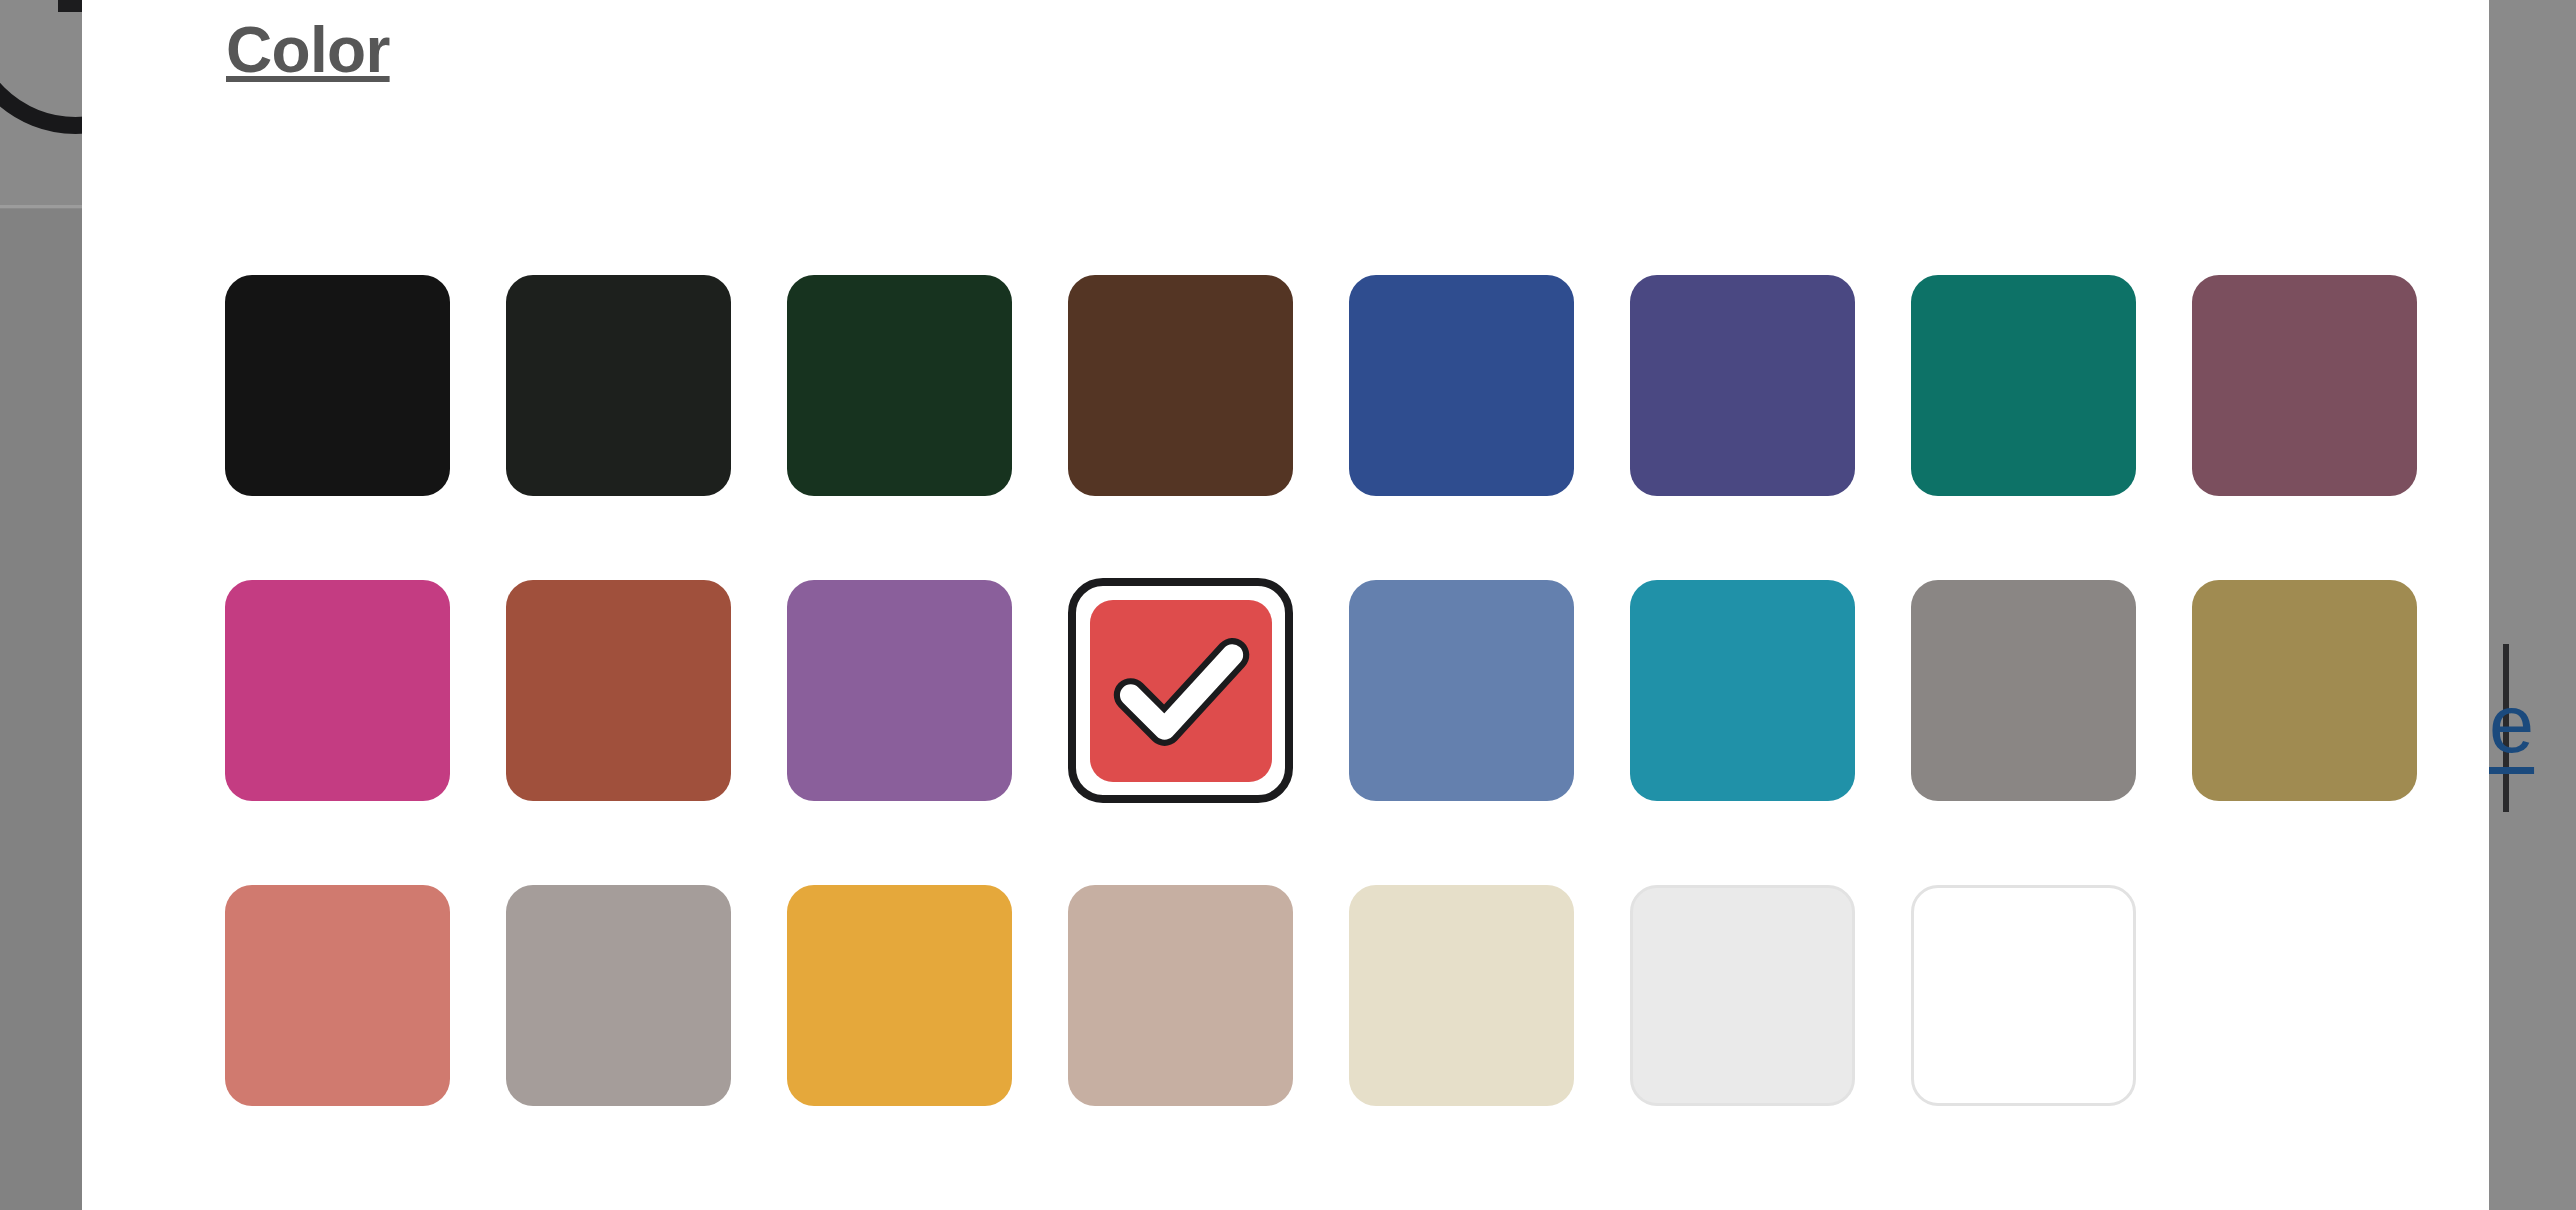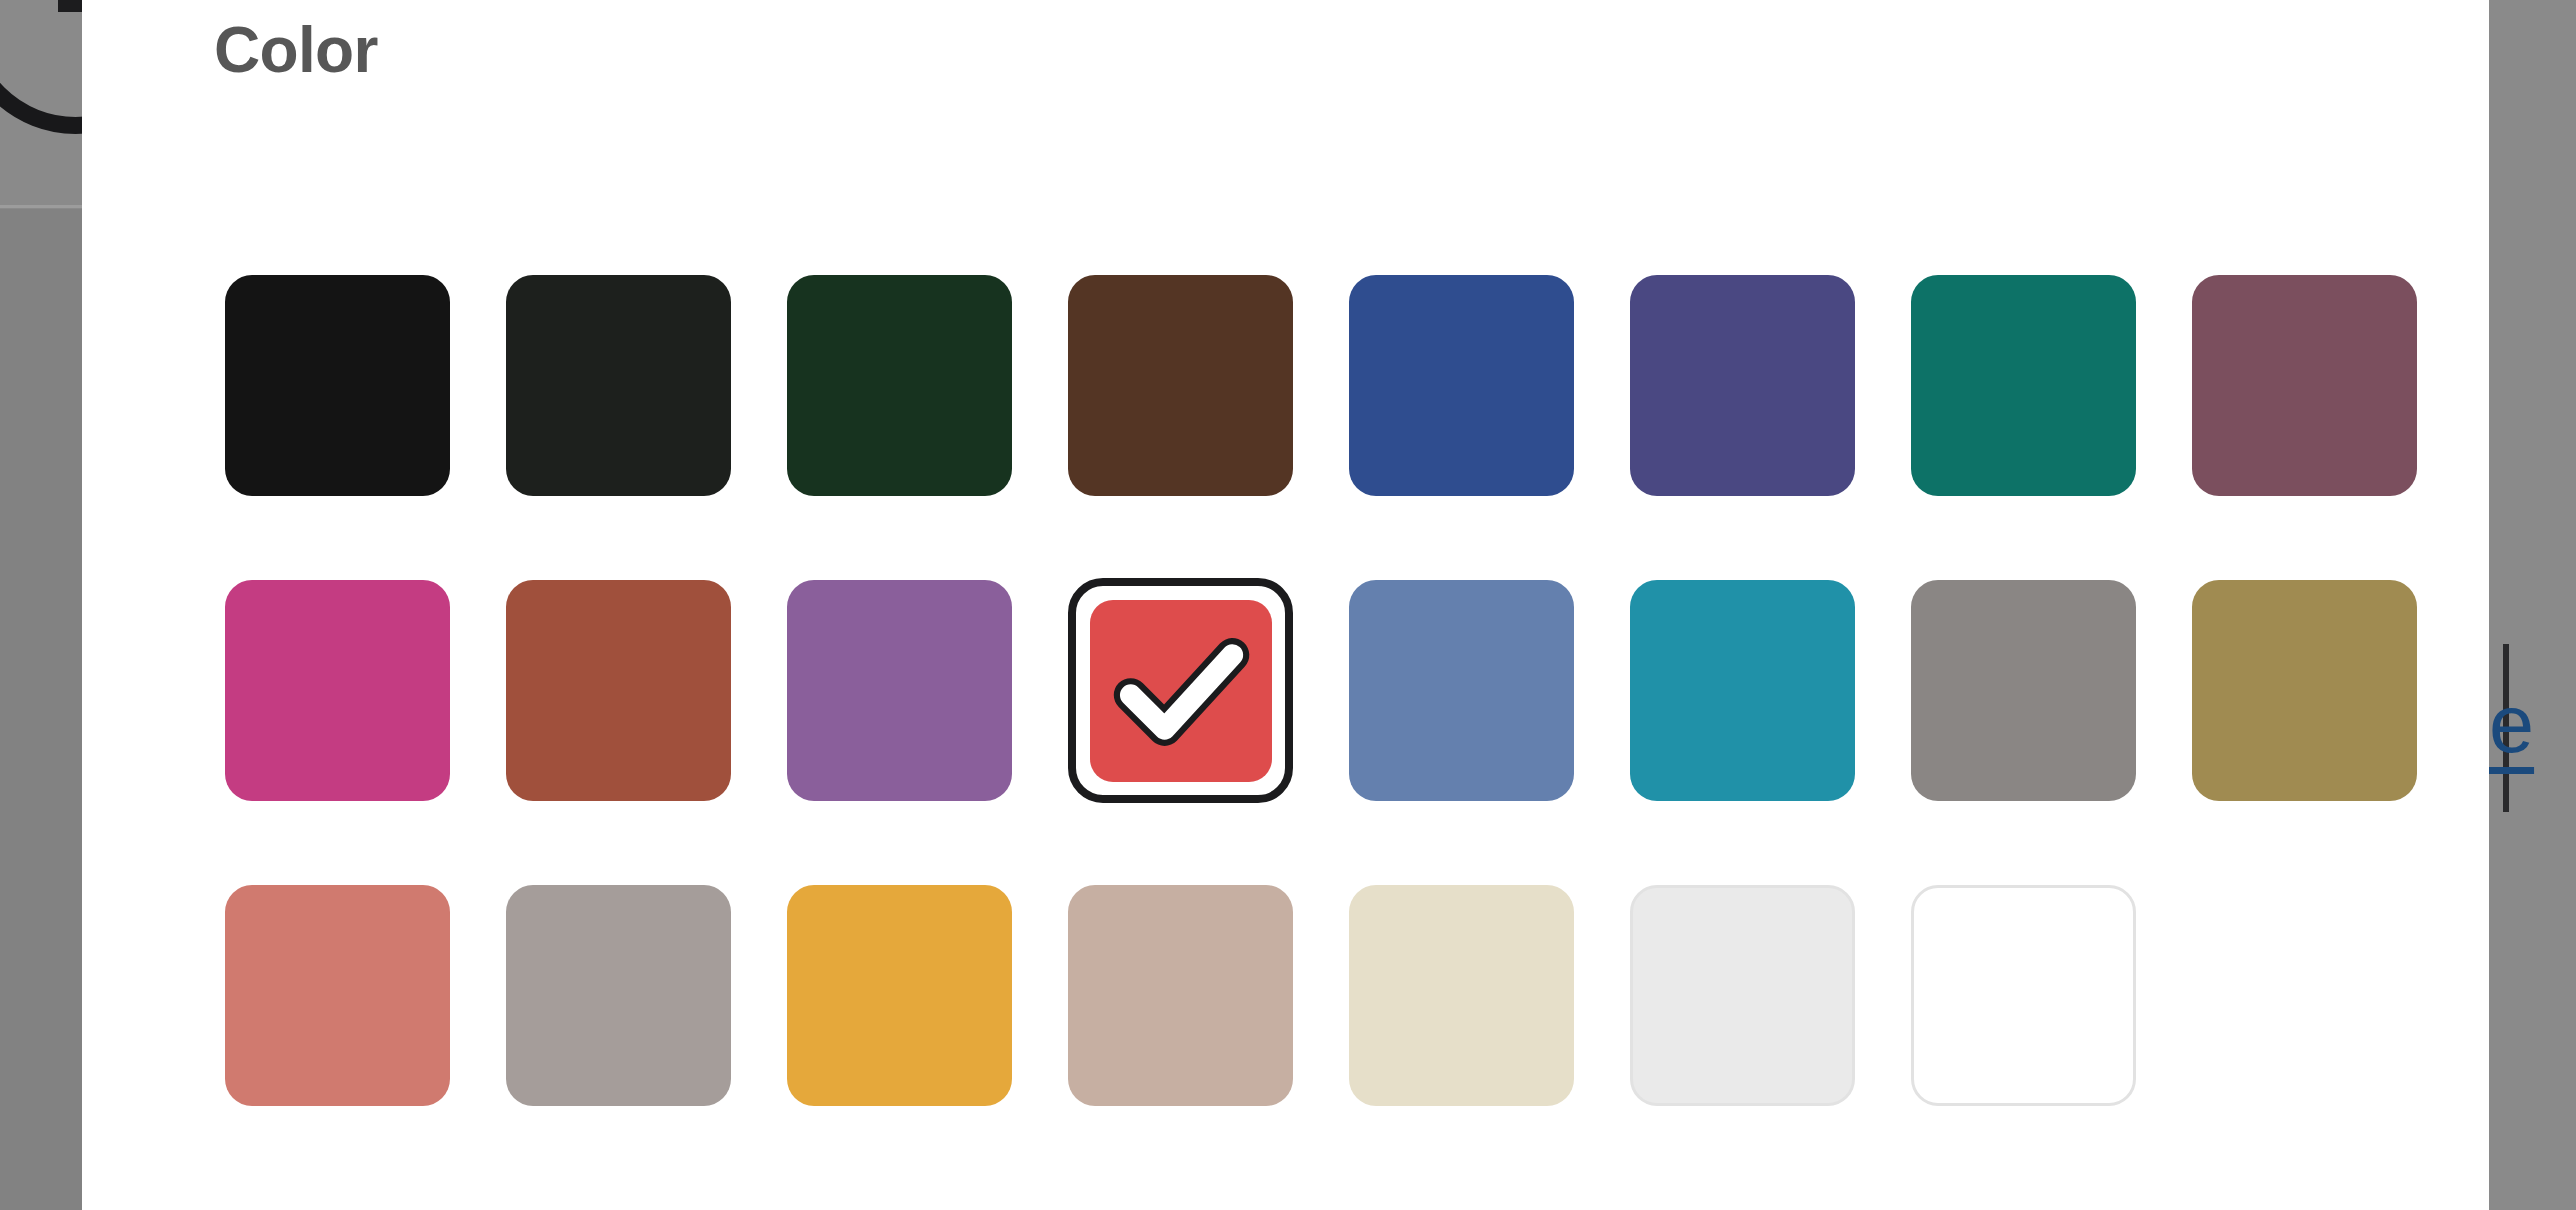--- a/index.html
+++ b/index.html
@@ -81,28 +81,29 @@
     position: absolute;
     left: 82px;
     top: 0;
     width: 2407px;
     height: 1210px;
     background: #ffffff;
     box-sizing: border-box;
   }
   .popup-title {
     position: absolute;
-    left: 132px;
+    left: 144px;
     top: 14.8px;
     font-size: 64px;
     font-weight: bold;
     color: #575757;
     letter-spacing: -0.7px;
     line-height: 1.1;
     white-space: nowrap;
+    text-decoration: underline;
   }
 
   
   .swatch-grid {
     position: absolute;
     left: 143px;
     top: 275px;
     width: 2200px;
     display: grid;
     grid-template-columns: repeat(8, 225px);

